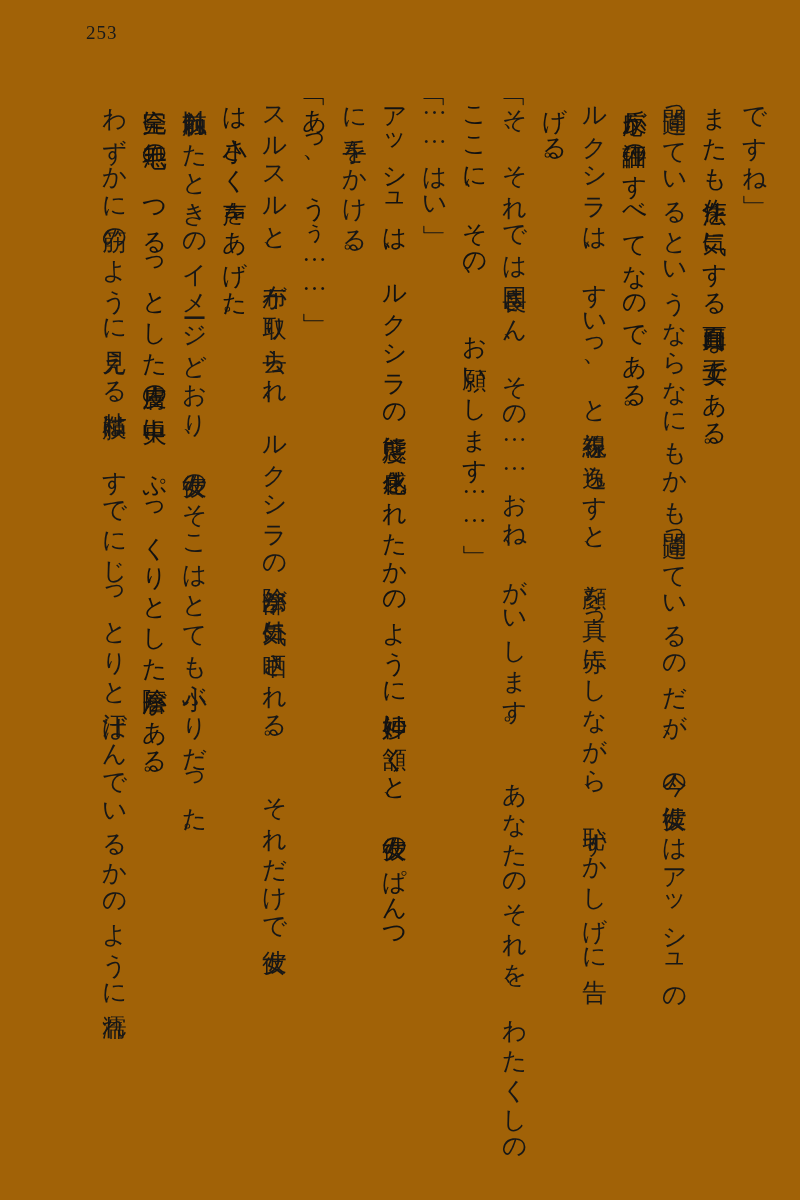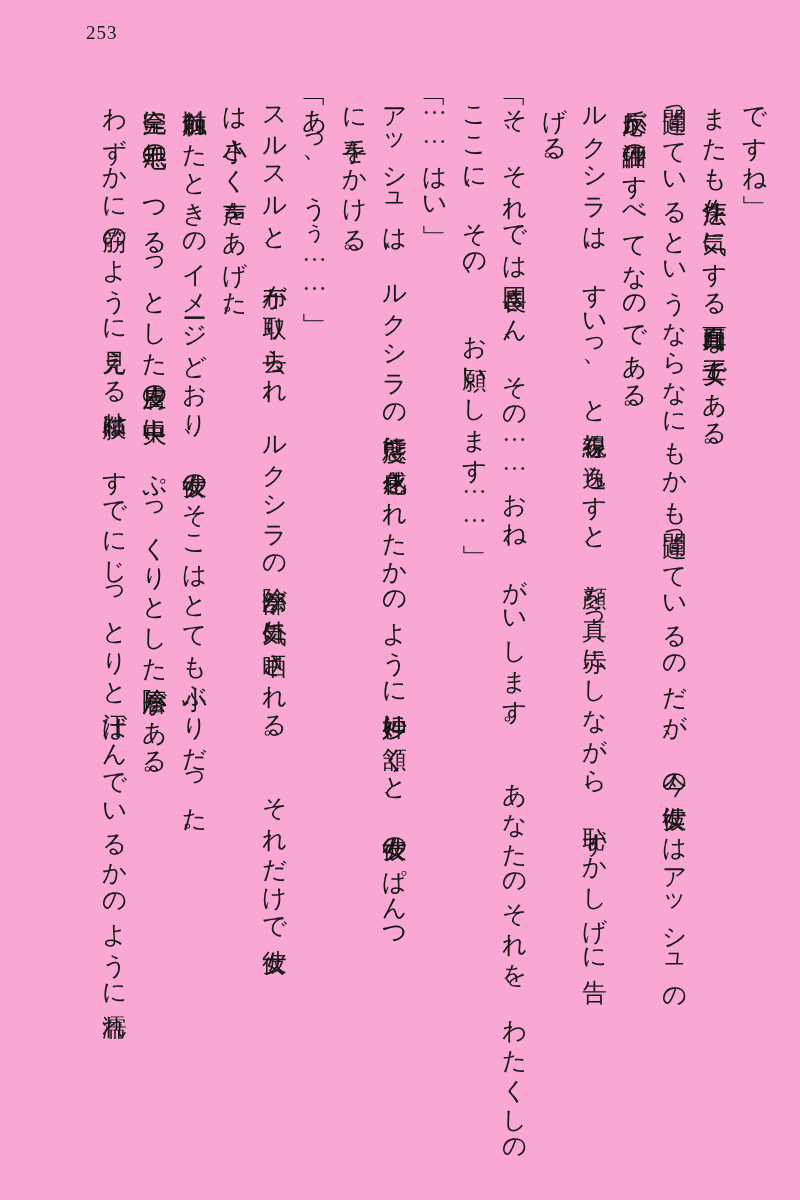--- a/index.html
+++ b/index.html
@@ -11,21 +11,21 @@
     width: 800px;
     height: 1200px;
     font-family: "Liberation Serif", "DejaVu Serif", serif;
     color: #111111;
     overflow: hidden;
     position: relative;
   }
   .page {
     position: absolute;
     inset: 0;
-    background: #f9a8d4;
+    background: #a16207;
   }
   .page-number {
     position: absolute;
     top: 22px;
     left: 86px;
     font-size: 19px;
     letter-spacing: 1px;
     color: #1a1a1a;
     font-family: "Liberation Serif", "DejaVu Serif", serif;
   }

